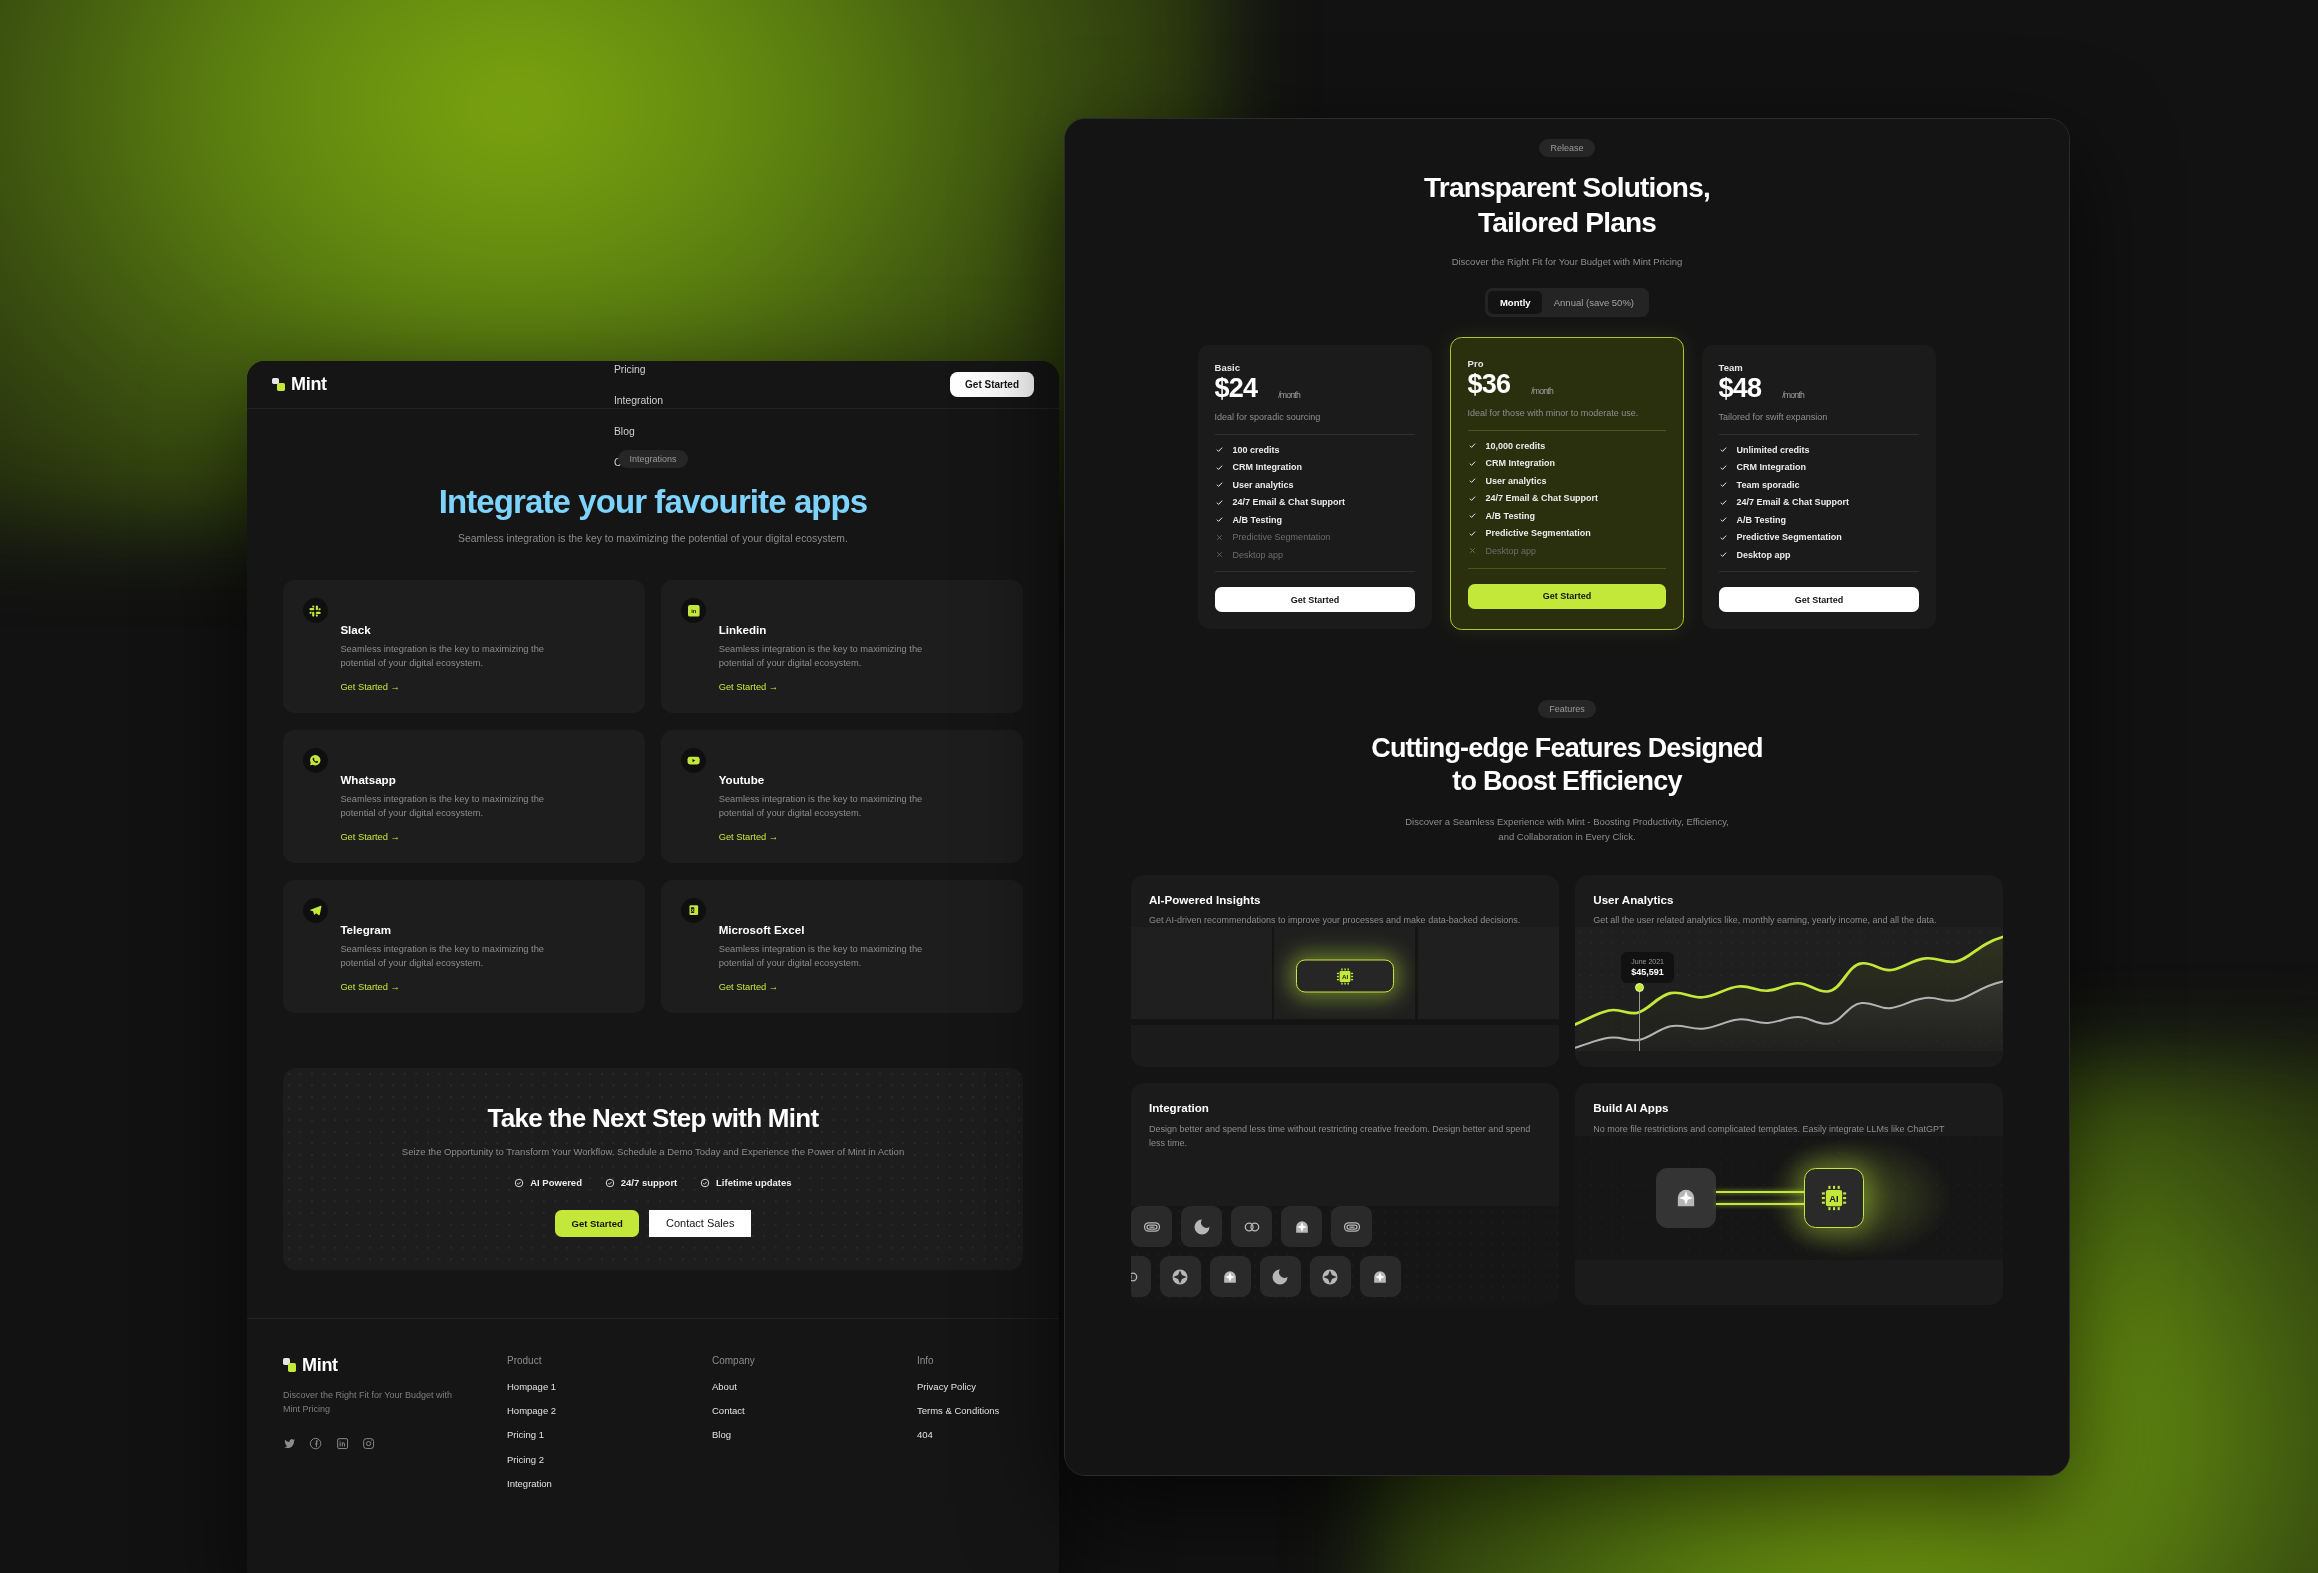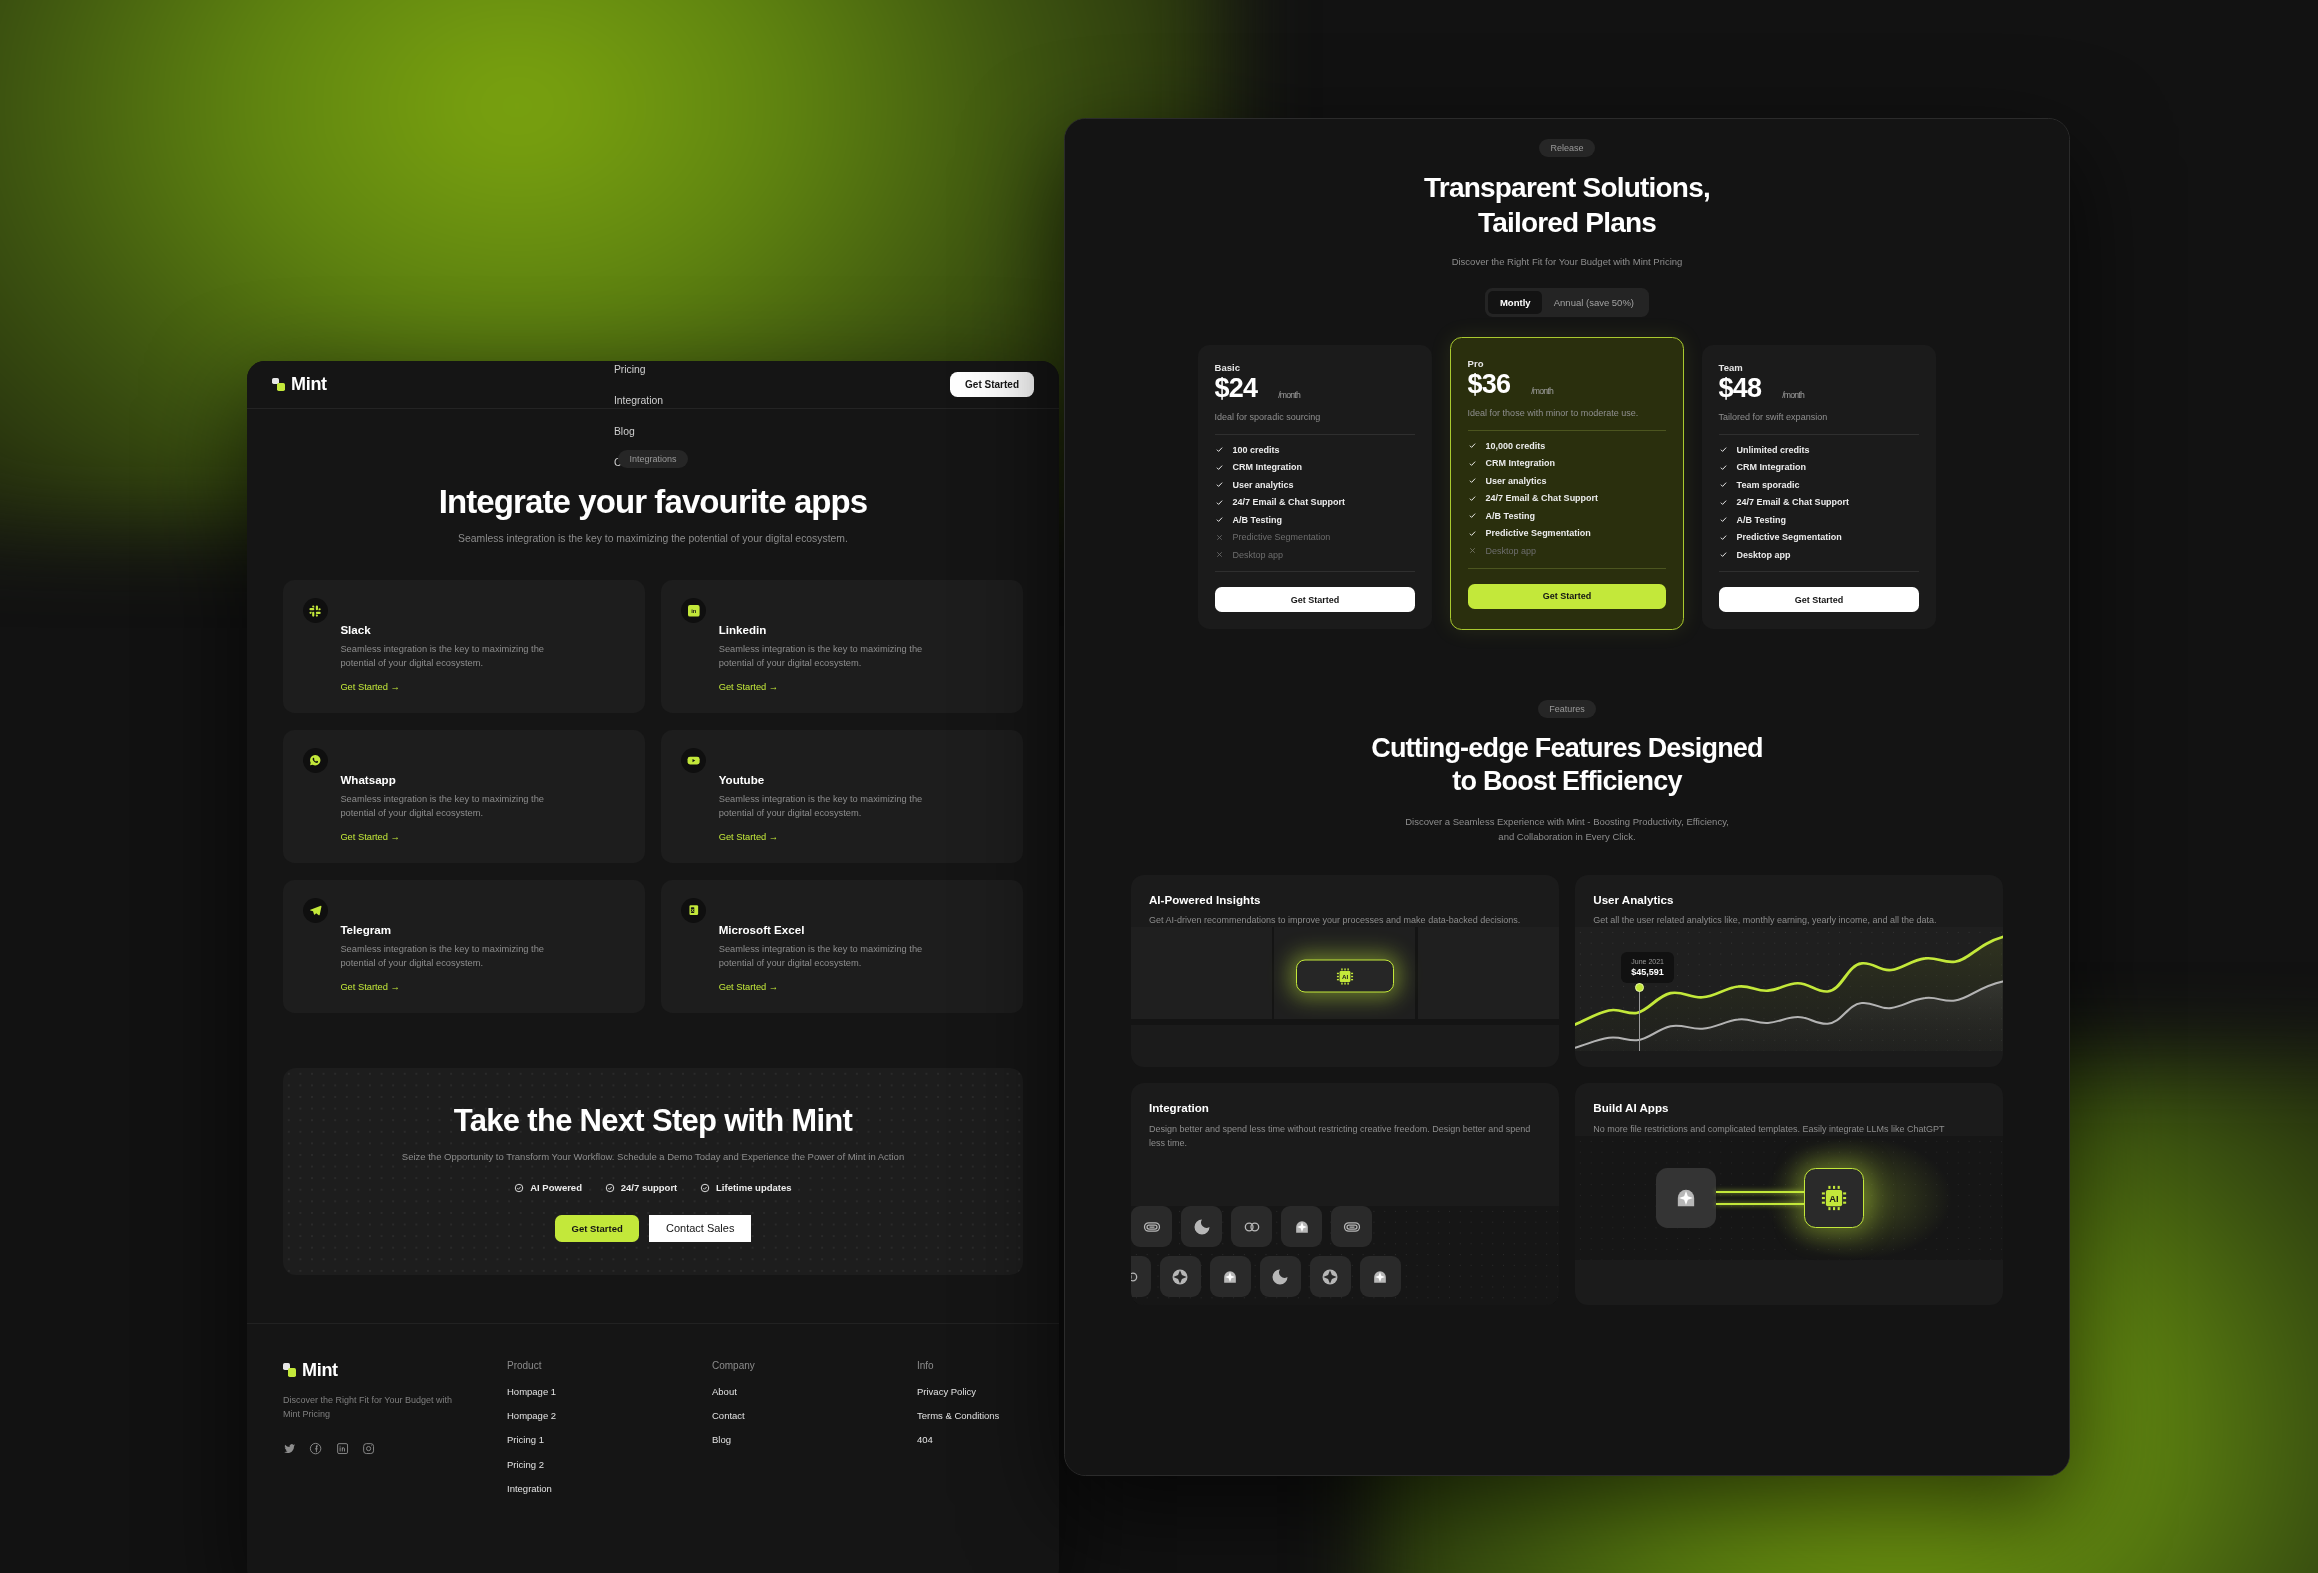--- a/index.html
+++ b/index.html
@@ -50,21 +50,21 @@
     background:#fff; color:#151515; font-size:10px; font-weight:600;
     padding:6.6px 15px; border-radius:7.5px; border:none; white-space:nowrap;
   }
 
   .hero { text-align:center; padding:41px 0 15px; }
   .pill {
     display:inline-block; background:#262626; color:#9a9a9a; font-size:9px;
     padding:4.1px 11.6px; border-radius:16.6px;
   }
   .hero h1 {
-    color:#ffffff; font-size:33px; font-weight:700; letter-spacing:-0.9px; margin-top:15px;
+    color:#7dd3fc; font-size:33px; font-weight:700; letter-spacing:-0.9px; margin-top:15px;
   }
   .hero p { color:#8c8c8c; font-size:10.4px; margin-top:11.6px; }
 
   .integration-grid {
     display:grid; grid-template-columns:1fr 1fr; gap:16.6px;
     padding:21.5px 36px 0;
   }
   .int-card {
     background:#1d1d1d; border-radius:11.6px; padding:18px 20px 20px;
     display:flex; gap:12.4px; min-height:87px;
@@ -78,21 +78,21 @@
   .int-title { color:#fff; font-size:11.6px; font-weight:700; }
   .int-desc { color:#8d8d8d; font-size:9.3px; line-height:1.55; margin-top:5.8px; max-width:207px; }
   .int-link { color:#c3e83a; font-size:9.3px; margin-top:11.6px; display:inline-block; text-decoration:none; }
 
   .cta-band {
     margin:55px 36px 0; background:#1d1d1d; border-radius:13.2px;
     padding:35px 25px 33px; text-align:center;
     background-image:radial-gradient(#2a2a2a 0.8px, transparent 0.8px);
     background-size:11.6px 11.6px;
   }
-  .cta-band h2 { color:#fff; font-size:31px; font-weight:700; letter-spacing:-0.7px; }
+  .cta-band h2 { color:#fff; font-size:26px; font-weight:700; letter-spacing:-0.7px; }
   .cta-band p { color:#8d8d8d; font-size:9.5px; margin-top:12.4px; }
   .cta-feats { display:flex; justify-content:center; gap:23px; margin-top:20px; }
   .cta-feat { display:flex; align-items:center; gap:5.8px; color:#ececec; font-size:9.5px; font-weight:600; }
   .cta-btns { display:flex; justify-content:center; gap:10px; margin-top:21.5px; }
   .btn-lime { background:#c3e83a; color:#141414; font-size:9.5px; font-weight:600; padding:7.5px 16.6px; border-radius:6.6px; border:none; }
   .btn-white { background:#fff; color:#141414; font-size:11px; font-weight:400; padding:7.5px 16.6px; border-radius:0; border:none; }
 
   .footer { margin-top:48px; border-top:0.8px solid #222; padding:36px 36px 0; display:flex; gap:48px; }
   .f-brand { width:176px; }
   .f-brand p { color:#7f7f7f; font-size:9px; line-height:1.65; margin-top:11.6px; }

